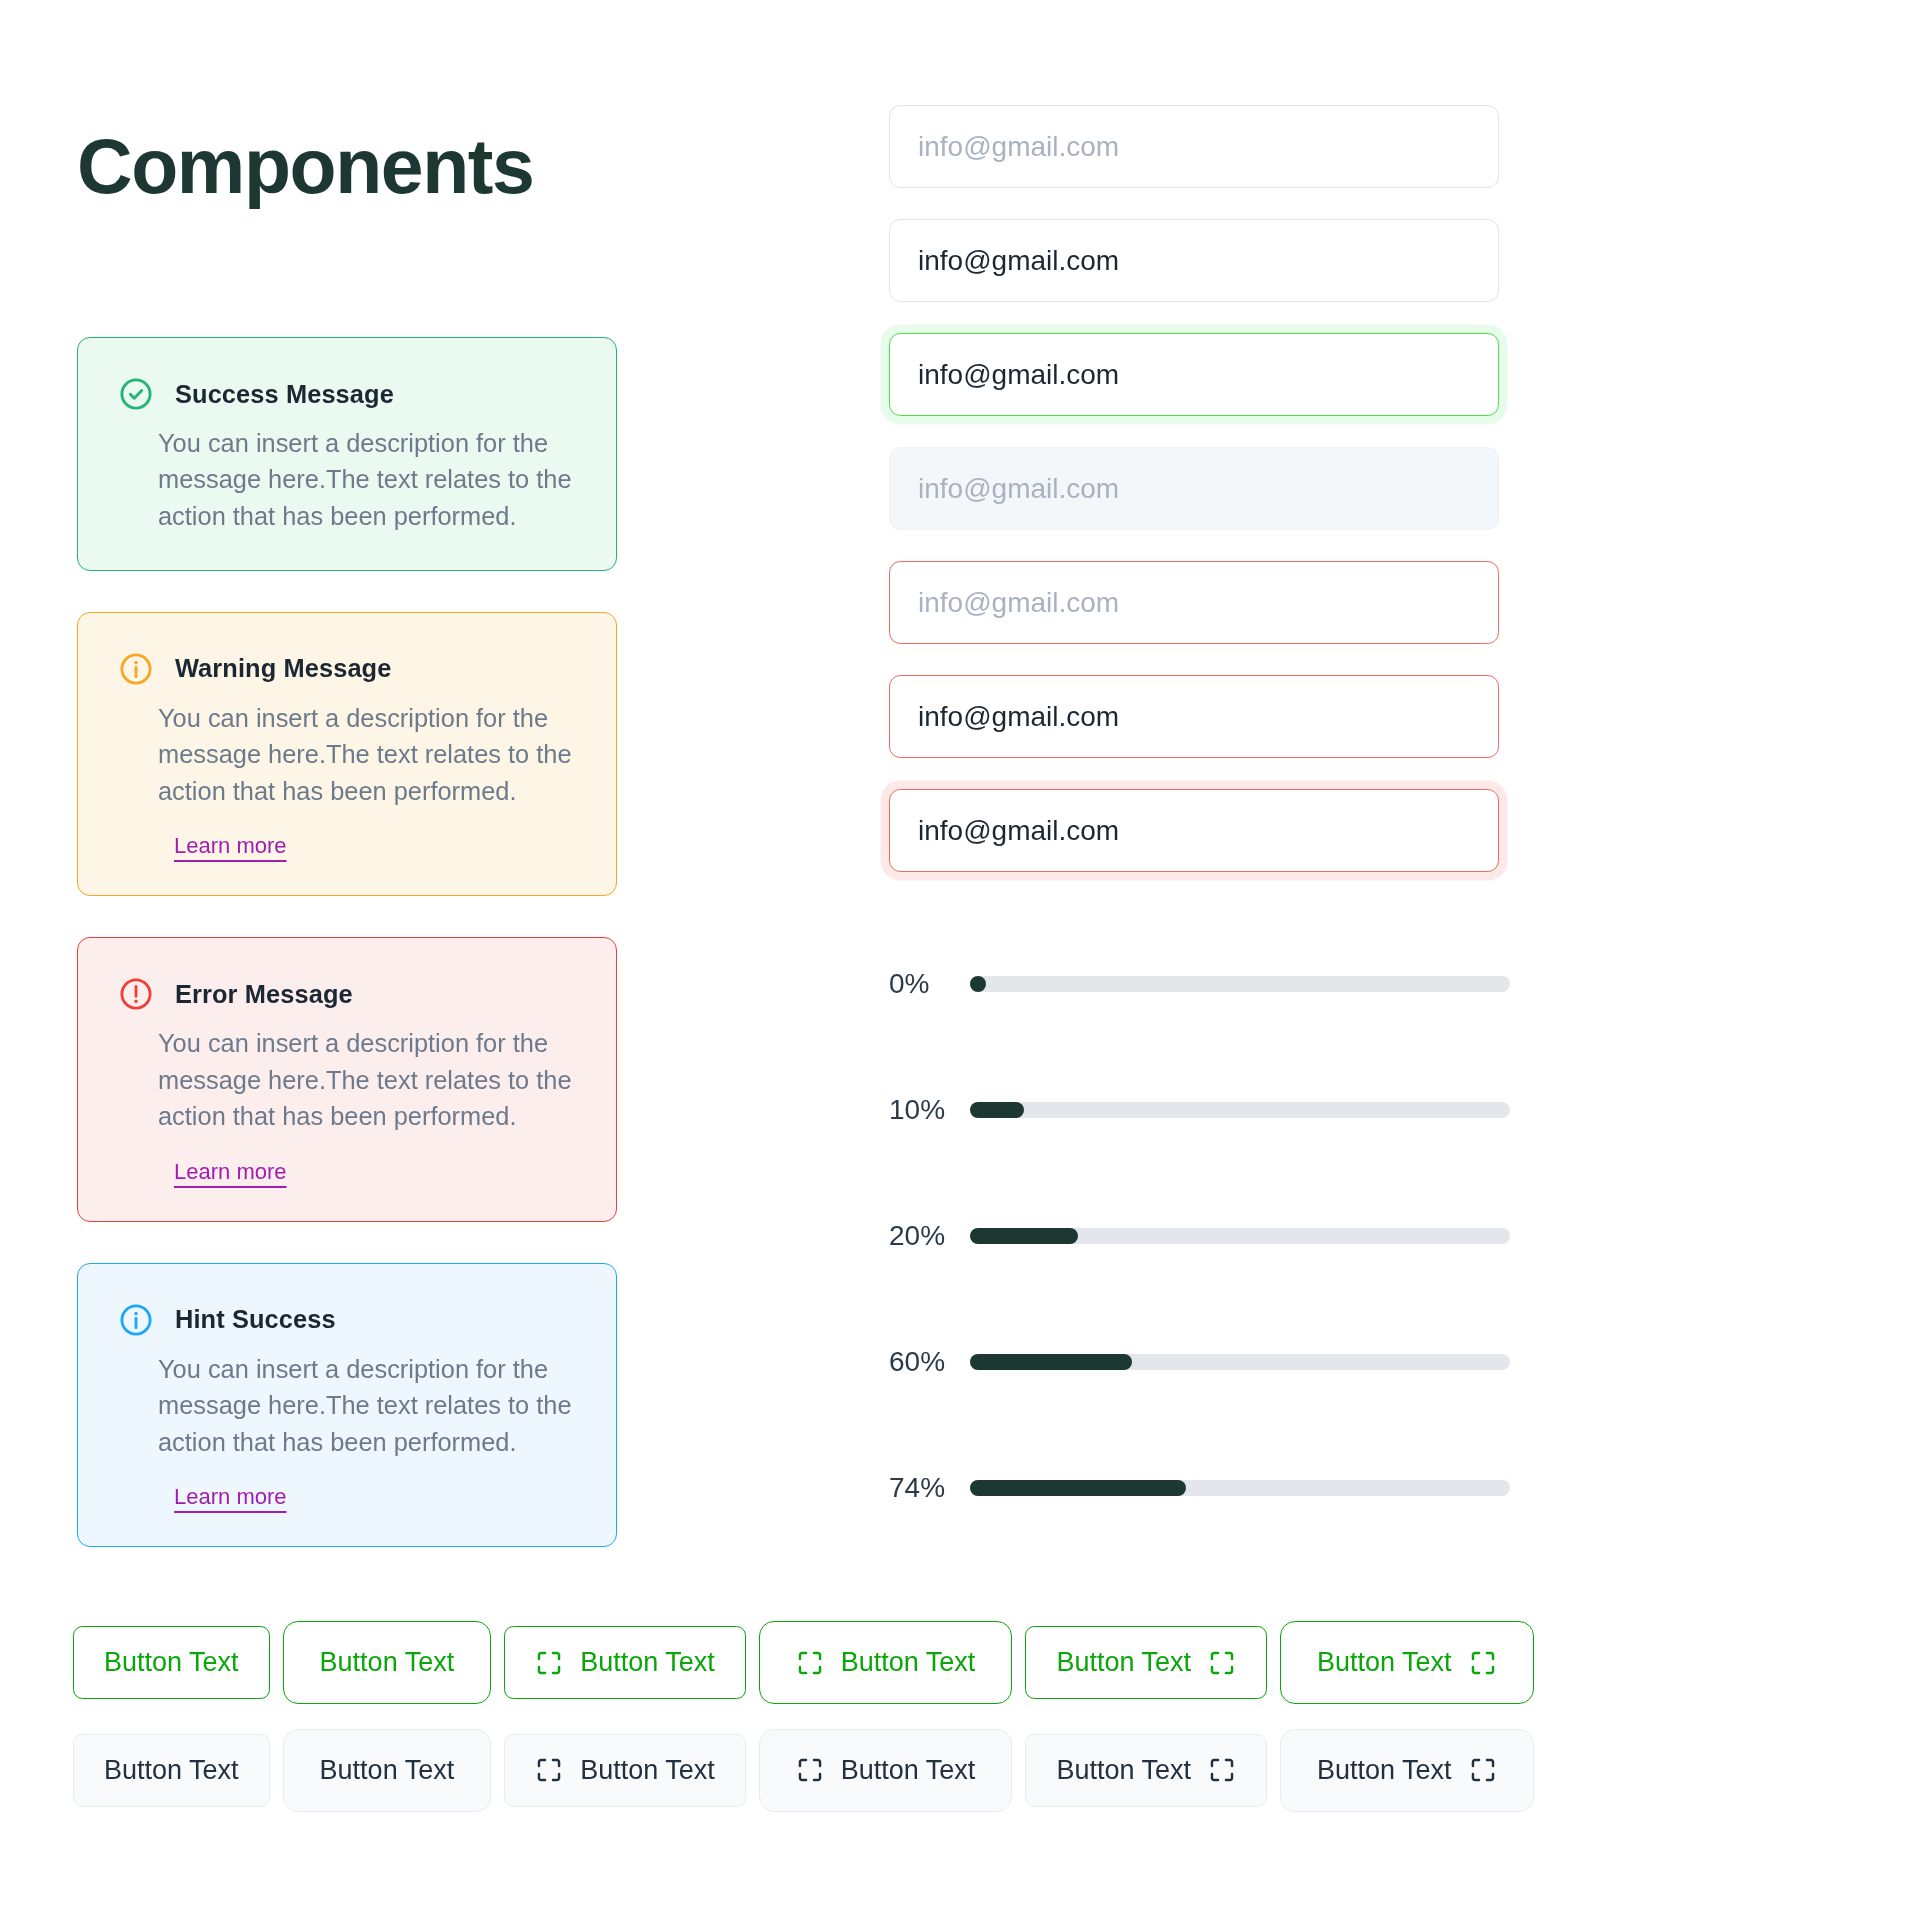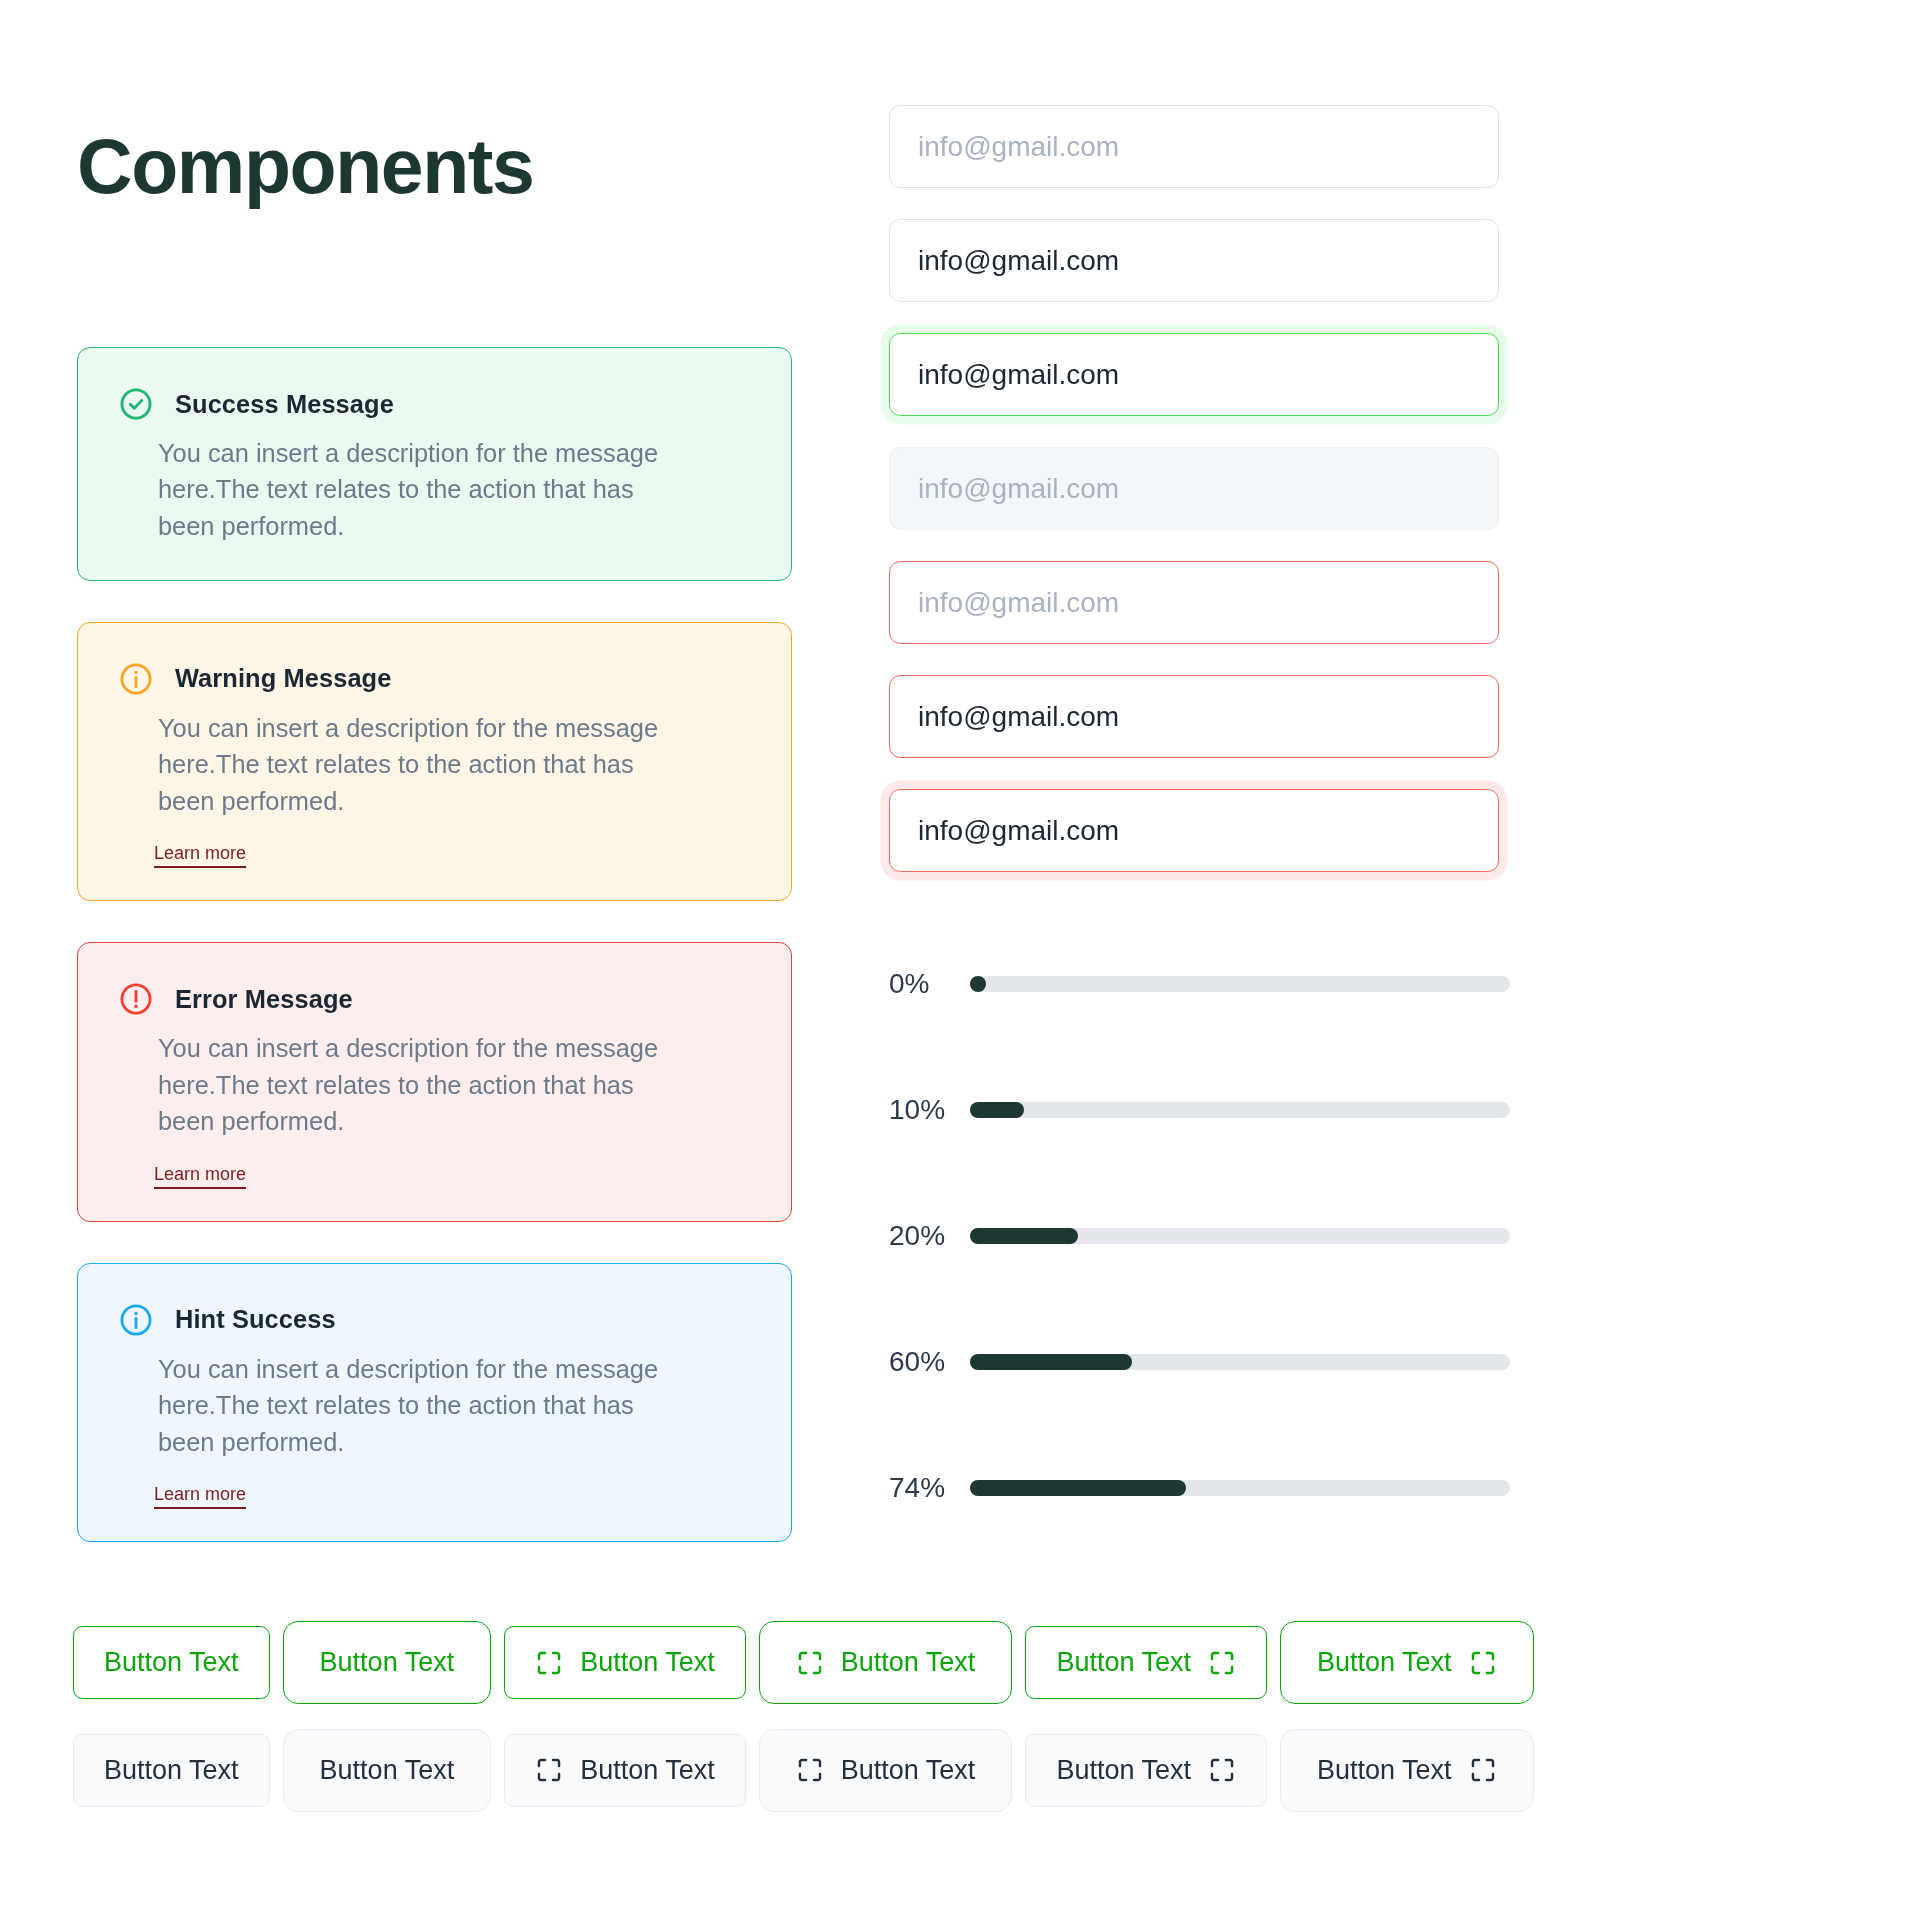--- a/index.html
+++ b/index.html
@@ -17,21 +17,21 @@
   .page-title {
     position: absolute;
     left: 77px; top: 122px;
     font-size: 77px;
     font-weight: 700;
     letter-spacing: -1.4px;
     color: #1d3833;
   }
 
   
-  .alerts { position: absolute; left: 77px; top: 347px; width: 715px; }
+  .alerts { position: absolute; left: 77px; top: 337px; width: 540px; }
 
   .alert {
     border: 1.9px solid;
     border-radius: 13px;
     padding: 38px 40px 36px 40px;
     margin-bottom: 41px;
     position: relative;
   }
   .alert-head { display: flex; align-items: center; gap: 21px; }
   .alert-icon { width: 36px; height: 36px; flex: 0 0 36px; display:block; }
@@ -39,22 +39,22 @@
     font-size: 25.4px; font-weight: 700; color: #1b2733; letter-spacing: 0.1px;
   }
   .alert-desc {
     margin-top: 13px; margin-left: 40px;
     font-size: 25.4px; line-height: 1.43;
     color: #6d7a8c; font-weight: 400;
     max-width: 508px;
   }
   .alert-link {
     display: inline-block;
-    margin-top: 24.5px; margin-left: 36px;
-    font-size: 18px; color: #7f1d1d;
+    margin-top: 24.5px; margin-left: 56px;
+    font-size: 22px; color: #a21caf;
     text-decoration: underline;
     text-underline-offset: 6.6px;
     text-decoration-thickness: 1.9px;
     cursor: pointer;
   }
 
   .alert.success { background:#eafaf0; border-color:#22b573; }
   .alert.warning { background:#fdf6e7; border-color:#f5a623; }
   .alert.error   { background:#fdeeee; border-color:#ee4036; }
   .alert.hint    { background:#eef7fd; border-color:#1ba9f0; }

